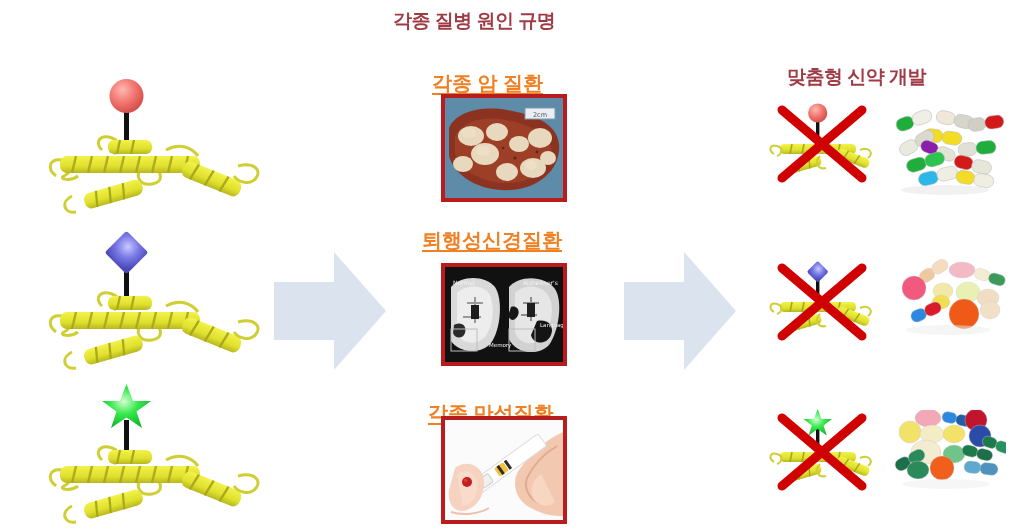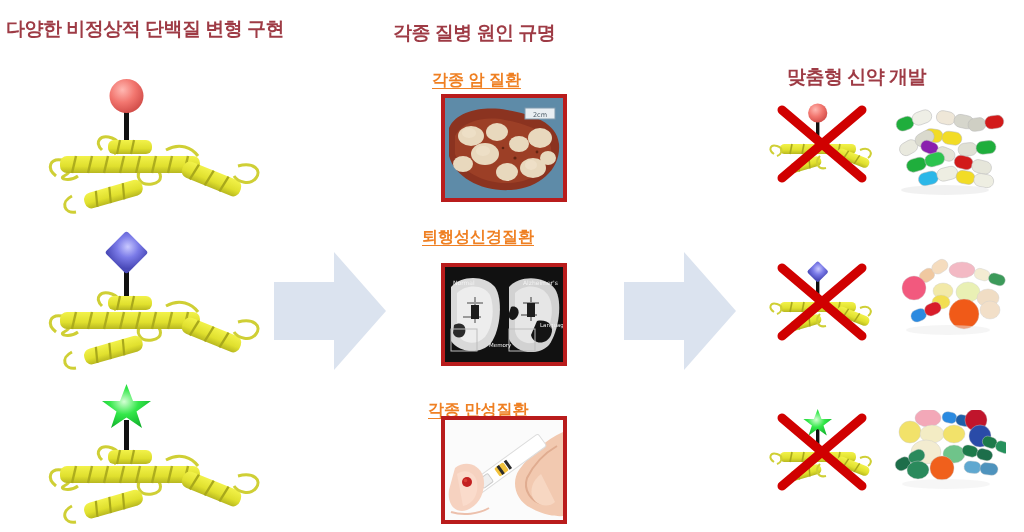--- a/index.html
+++ b/index.html
@@ -22,27 +22,27 @@
   
   .col-title {
     position: absolute;
     font-size: 19px;
     font-weight: bold;
     color: #9e3b45;
     letter-spacing: -0.5px;
     white-space: nowrap;
   }
   #title-1 { left: 6px;  top: 16px; }
-  #title-2 { left: 393px; top: 20px; }
+  #title-2 { left: 393px; top: 8px; }
   #title-3 { left: 787px; top: 16px; margin-top: 48px; }
 
   
   .disease-label {
     position: absolute;
-    font-size: 16px;
+    font-size: 20px;
     font-weight: bold;
     color: #ef8023;
     text-decoration: underline;
     text-underline-offset: 3px;
     white-space: nowrap;
     text-align: center;
   }
   #dis-label-0 { left: 432px; top: 70px; }
   #dis-label-1 { left: 422px; top: 227px; }
   #dis-label-2 { left: 428px; top: 400px; }
@@ -100,21 +100,20 @@
   .x-mark { position: absolute; pointer-events: none; }
   #xmark-0 { left: 762px; top: 96px; }
   #xmark-1 { left: 762px; top: 254px; }
   #xmark-2 { left: 762px; top: 404px; }
 </style>
 </head>
 <body>
 
 <div id="canvas">
 
-  <div class="col-title" id="title-1">다양한 비정상적 단백질 변형 구현</div>
   <div class="col-title" id="title-2">각종 질병 원인 규명</div>
   <div class="col-title" id="title-3">맞춤형 신약 개발</div>
 
   <div class="protein" id="protein-big-0">
     <svg width="230" height="150" viewBox="0 0 230 150" aria-hidden="true">
       <defs>
         <radialGradient id="sphPink" cx="38%" cy="32%" r="68%">
           <stop offset="0%" stop-color="#ffb8b2"></stop>
           <stop offset="55%" stop-color="#f2766f"></stop>
           <stop offset="100%" stop-color="#d4504c"></stop>

